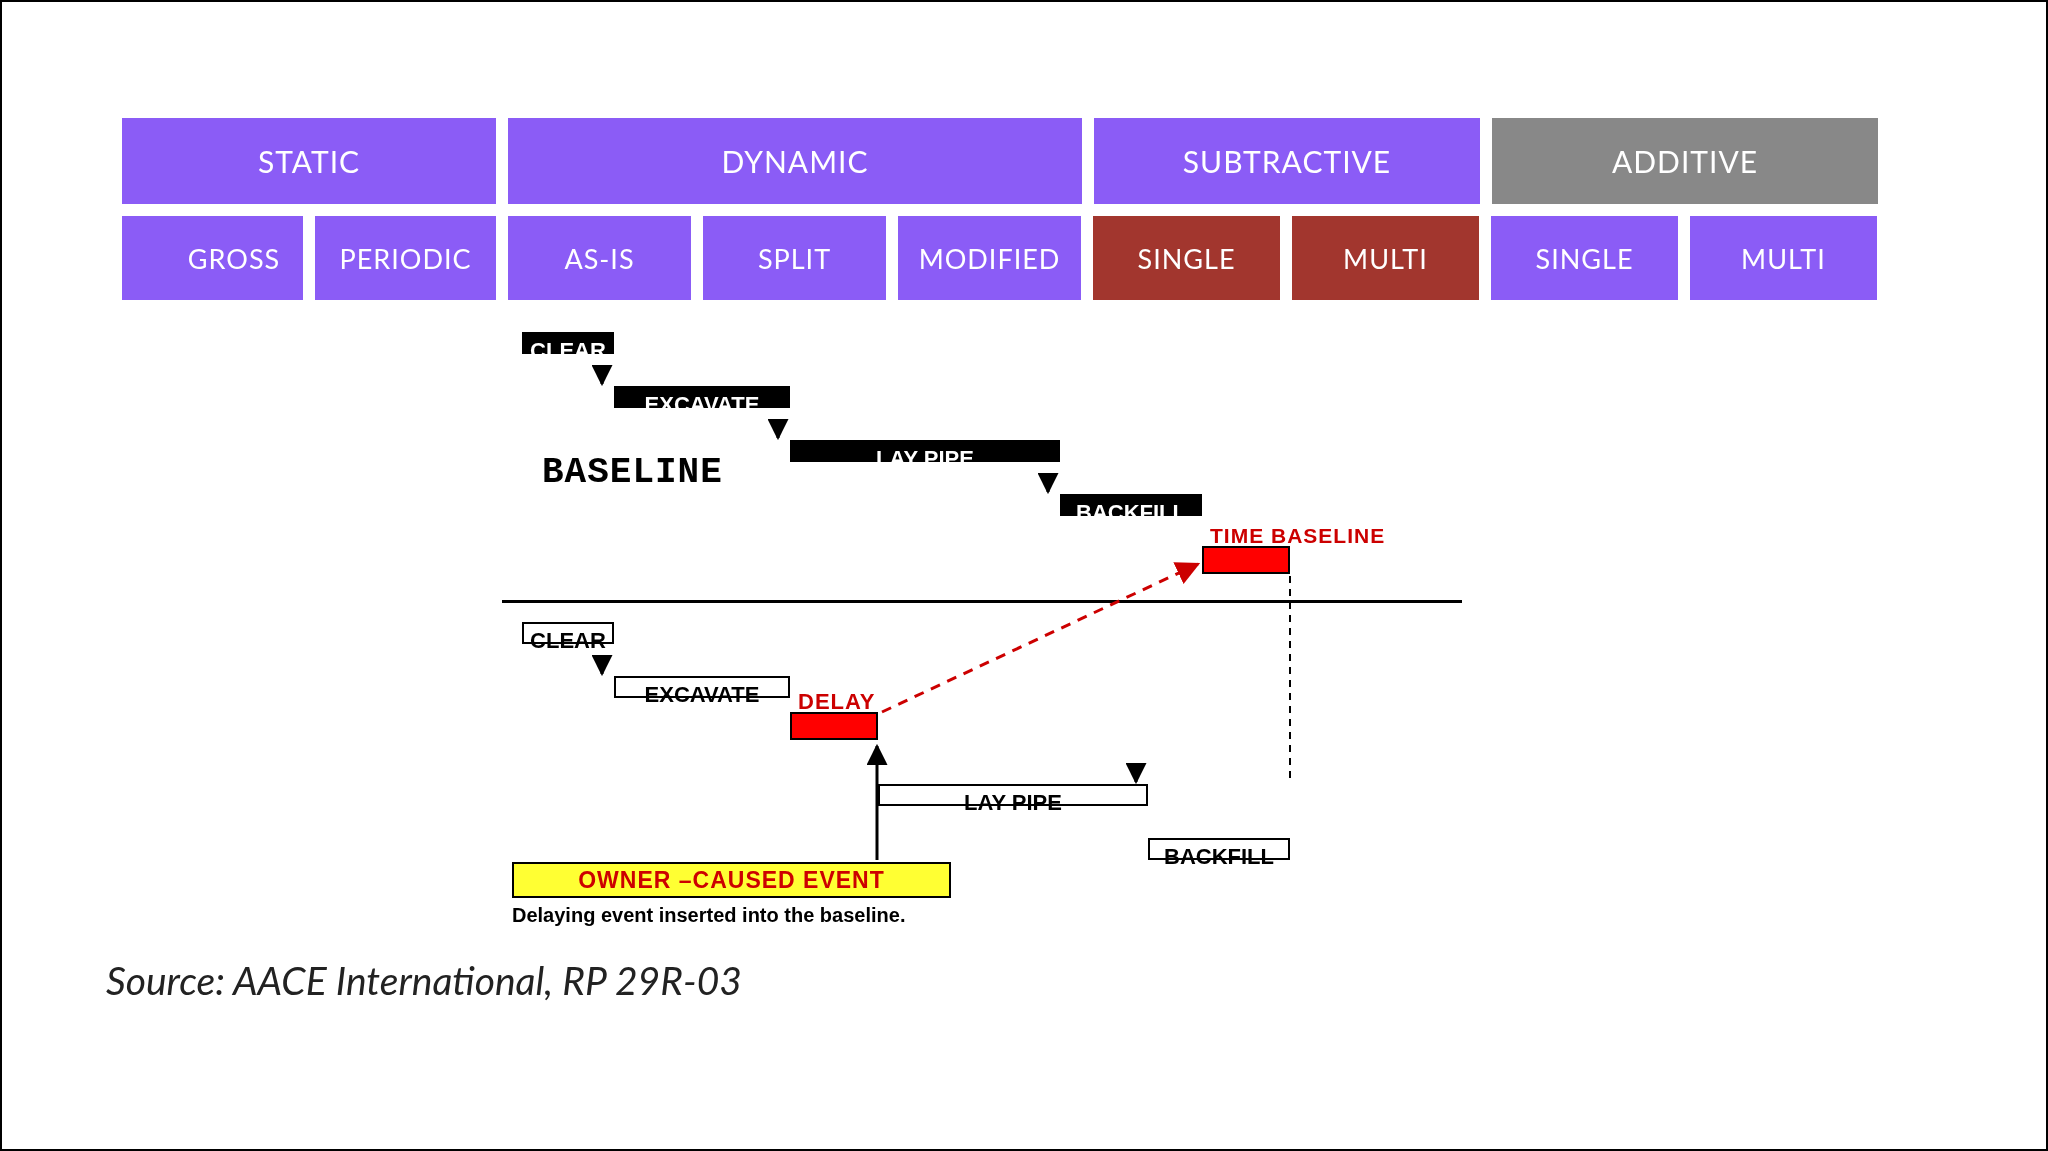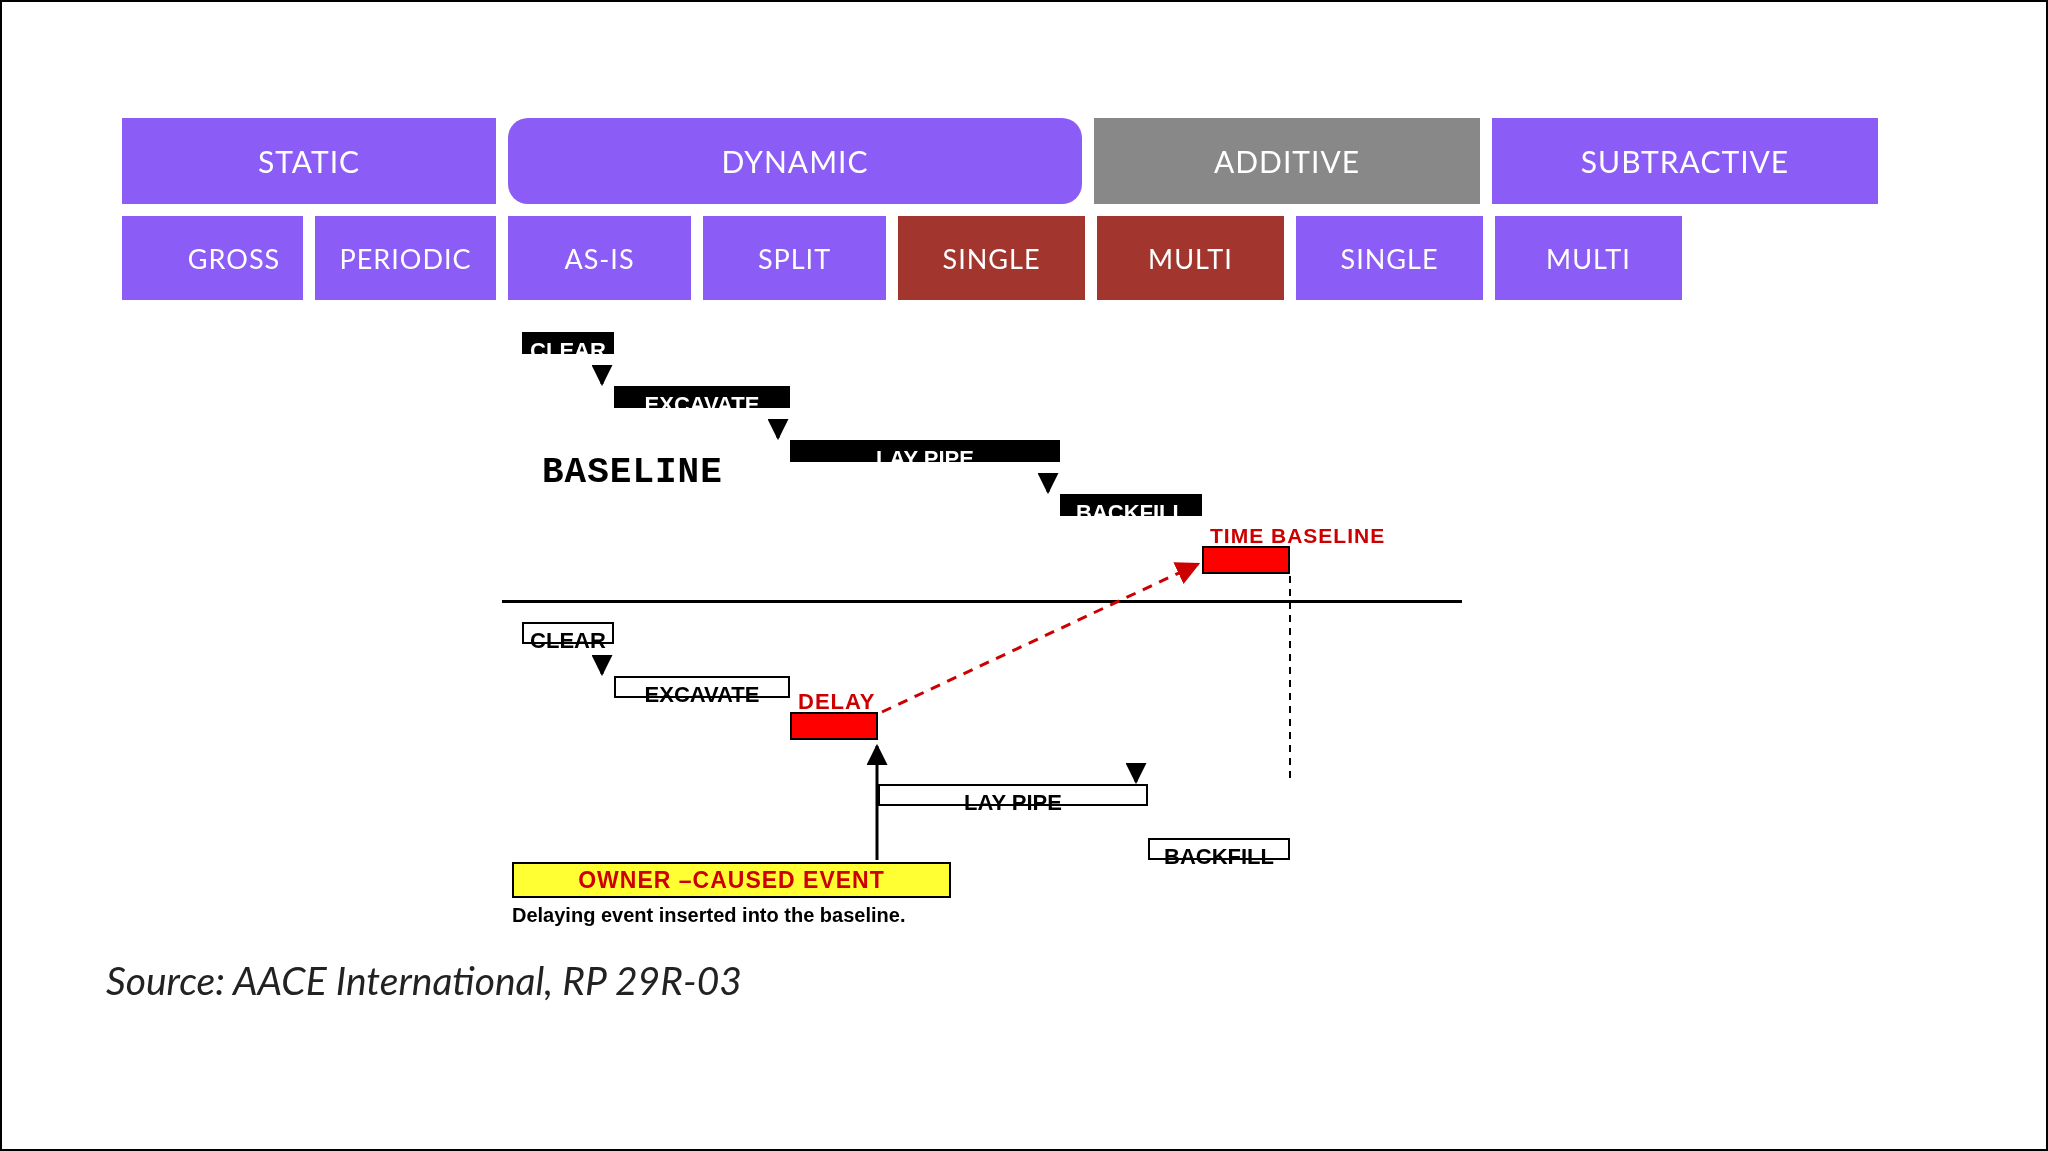--- a/index.html
+++ b/index.html
@@ -29,21 +29,21 @@
     justify-content: center;
     font-size: 30px;
     letter-spacing: 1px;
     color: #fff;
   }
   .tab-row2 .tab { height: 84px; font-size: 27px; }
   .inactive { background: #8b5cf6; }
   .active-grey { background: #888; }
   .active-red { background: #a2362e; }
   .g1 { flex: 0 0 374px; }
-  .g2 { flex: 0 0 574px; border-radius: 20px; }
+  .g2 { flex: 0 0 574px; }
   .g3 { flex: 0 0 386px; }
   .g4 { flex: 0 0 386px; }
   .s1 { flex: 0 0 181px; padding-left: 43px; }
   .s2 { flex: 0 0 181px; }
   .s3 { flex: 0 0 183px; }
   .s4 { flex: 0 0 183px; }
   .s5 { flex: 0 0 183px; }
   .s6 { flex: 0 0 187px; }
   .s7 { flex: 0 0 187px; }
   .s8 { flex: 0 0 187px; }
@@ -119,28 +119,29 @@
     pointer-events: none;
   }
 </style>
 </head>
 <body>
 
 <div class="tabs-wrap">
   <div class="tab-row" id="tab-row1">
       <div class="tab inactive g1">STATIC</div>
       <div class="tab inactive g2">DYNAMIC</div>
+      <div class="tab inactive g4">SUBTRACTIVE</div>
       <div class="tab active-grey g3">ADDITIVE</div>
-      <div class="tab inactive g4">SUBTRACTIVE</div>
     </div>
   <div class="tab-row tab-row2" id="tab-row2">
       <div class="tab inactive s1">GROSS</div>
       <div class="tab inactive s2">PERIODIC</div>
       <div class="tab inactive s3">AS-IS</div>
       <div class="tab inactive s4">SPLIT</div>
+      <div class="tab inactive s5">MODIFIED</div>
       <div class="tab active-red s6">SINGLE</div>
       <div class="tab active-red s7">MULTI</div>
       <div class="tab inactive s8">SINGLE</div>
       <div class="tab inactive s9">MULTI</div>
     </div>
 </div>
 
 <div class="diagram">
 
   <div id="baseline-bars">

